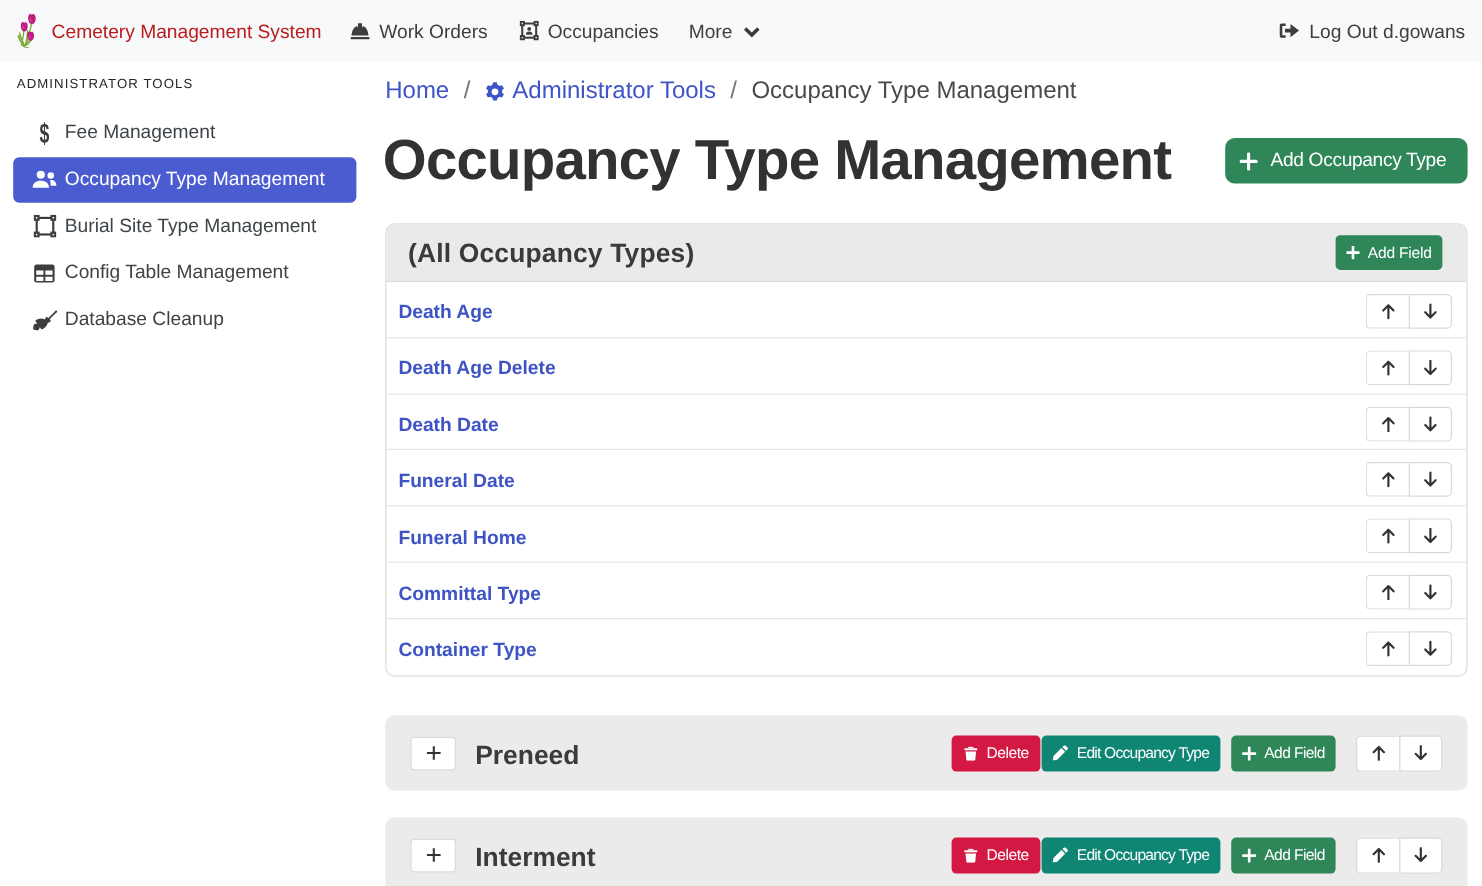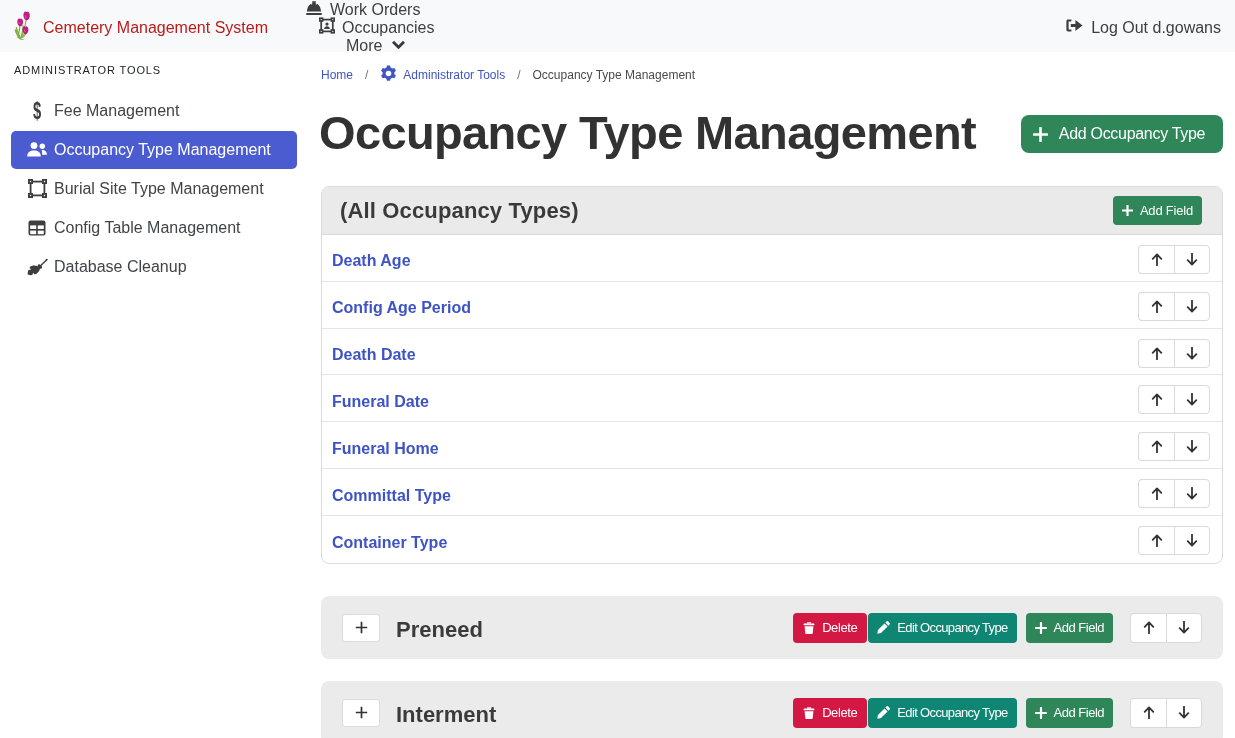--- a/index.html
+++ b/index.html
@@ -5,38 +5,38 @@
 * { margin:0; padding:0; box-sizing:border-box; }
 html,body { width:1235px; height:738px; overflow:hidden; background:#fff;
   font-family:"Liberation Sans", sans-serif; }
 
 
 .navbar { position:absolute; left:0; top:0; width:1235px; height:52px; padding-top:4px;
   background:#f8f9fa; display:flex; align-items:center; }
 .brand { display:flex; align-items:center; margin-left:14px; }
 .brand svg { display:block; }
 .brand-text { font-size:16px; font-weight:normal; color:#b91c1c; margin-left:11px; }
-.navlinks { display:flex; align-items:center; margin-left:24px;flex-direction:column; }
+.navlinks { display:flex; align-items:center; margin-left:24px; }
 .navlink { display:flex; align-items:center; color:#3e3e3e; font-size:16px; }
 .navlink .ic { margin-right:7px; display:flex; }
 .nav-right { margin-left:auto; margin-right:14px; display:flex; align-items:center;
   color:#3e3e3e; font-size:16px; }
 
 
 .sidebar { position:absolute; left:0; top:52px; width:308px; }
 .side-label { margin:12px 0 0 14px; font-size:11px; letter-spacing:0.9px; color:#212529; }
 .menu { margin-top:15.5px; }
 .mitem { height:38px; margin:1px 11px; display:flex; align-items:center;
   color:#3f4448; font-size:16px; border-radius:5px; }
 .mitem .mic { width:26px; margin-left:13px; margin-right:4px; display:flex; justify-content:center; }
 .mitem.active { background:#4a5cd0; color:#fff; }
 
 
 .content { position:absolute; left:321px; top:52px; width:902px; }
-.breadcrumb { position:absolute; top:13px; left:0; display:flex; align-items:flex-end; font-size:12px; color:#4a4a4a; }
+.breadcrumb { position:absolute; top:13px; left:0; display:flex; align-items:center; font-size:20px; color:#4a4a4a; }
 .breadcrumb a { color:#3f55c7; text-decoration:none; }
 .breadcrumb .sep { color:#6c757d; margin:0 12px; }
 .breadcrumb .gearic { margin-right:6px; display:flex; }
 h1 { position:absolute; top:53px; left:-2px; font-size:47px; font-weight:bold; color:#323232;
   letter-spacing:-0.64px; white-space:nowrap; }
 .btn { display:inline-flex; align-items:center; justify-content:center; border:none;
   font-family:"Liberation Sans",sans-serif; white-space:nowrap; }
 .btn-add-occ { position:absolute; top:63px; right:0; width:202px; height:38px;
   background:#2e8659; color:#fff; font-size:16px; letter-spacing:-0.3px; border-radius:8px; }
 .btn-add-occ svg { margin-right:11px; margin-left:-6px; }
@@ -248,21 +248,21 @@
             </svg>
           </span>
           <span class="udbtn down">
             <svg width="12" height="13" viewBox="0 0 12 13" fill="none" stroke="#333" stroke-width="1.8" stroke-linecap="round" stroke-linejoin="round">
               <path d="M6 0.6 V11.2 M1.7 7.2 L6 11.6 L10.3 7.2"></path>
             </svg>
           </span>
         </span>
     </div>
     <div class="row-item">
-        <a>Config Age Period</a>
+        <a>Death Age Delete</a>
       <span class="updown">
           <span class="udbtn up">
             <svg width="12" height="13" viewBox="0 0 12 13" fill="none" stroke="#333" stroke-width="1.8" stroke-linecap="round" stroke-linejoin="round">
               <path d="M6 12.4 V1.8 M1.7 5.8 L6 1.4 L10.3 5.8"></path>
             </svg>
           </span>
           <span class="udbtn down">
             <svg width="12" height="13" viewBox="0 0 12 13" fill="none" stroke="#333" stroke-width="1.8" stroke-linecap="round" stroke-linejoin="round">
               <path d="M6 0.6 V11.2 M1.7 7.2 L6 11.6 L10.3 7.2"></path>
             </svg>

